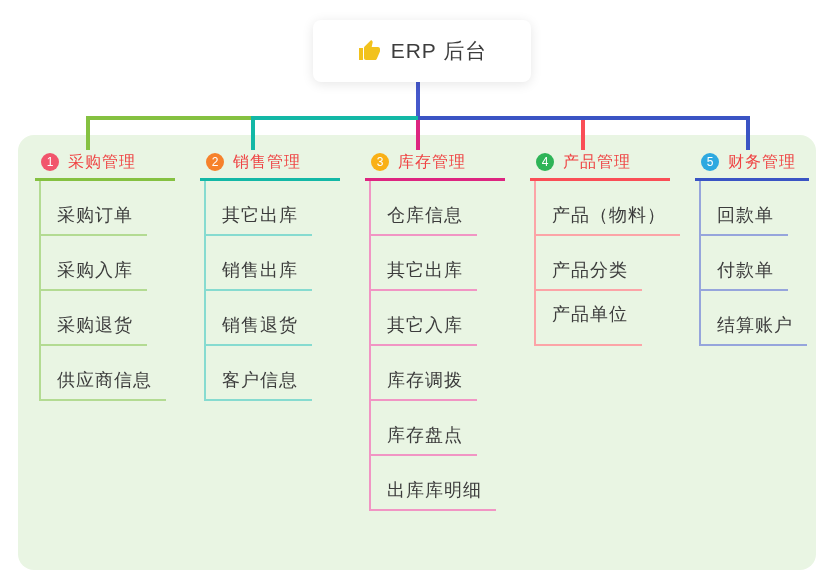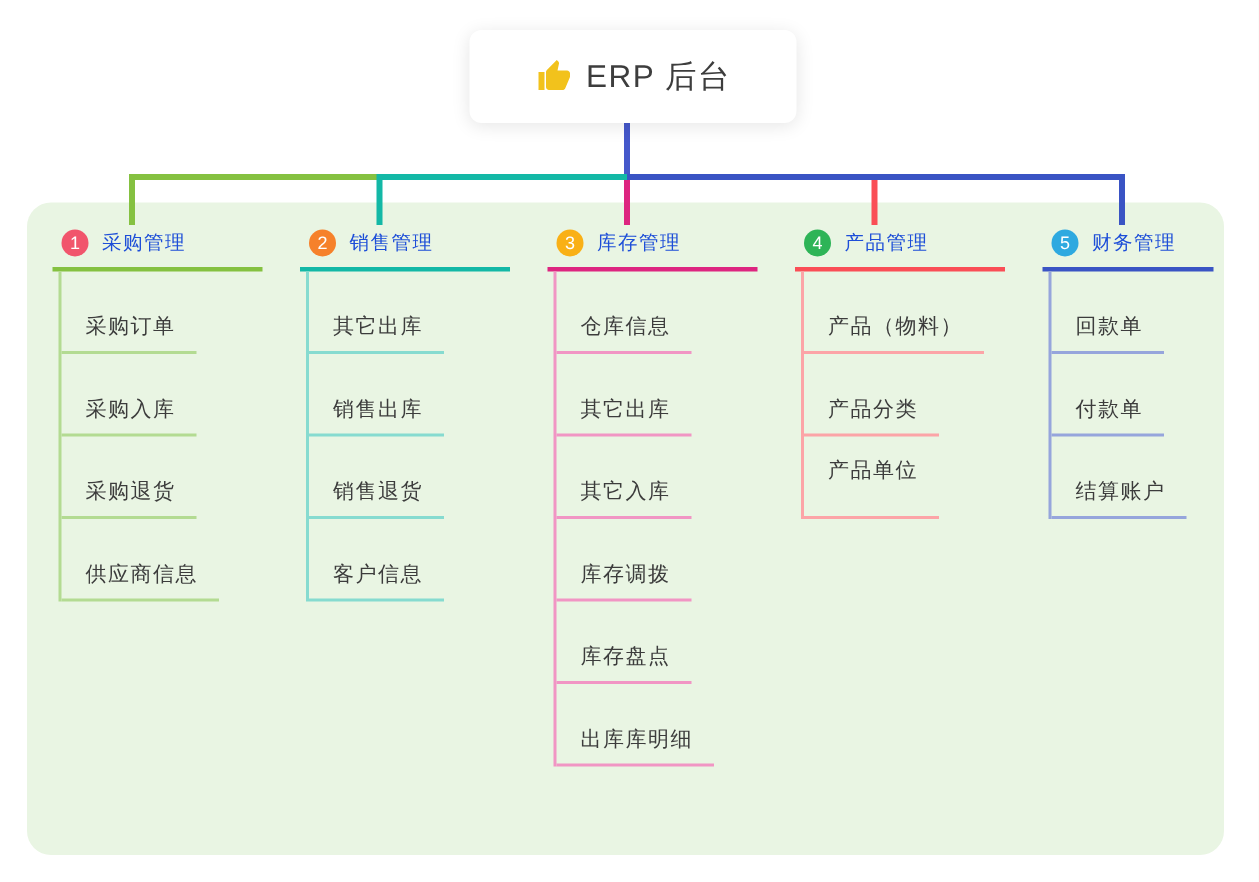--- a/index.html
+++ b/index.html
@@ -8,25 +8,25 @@
   .panel{position:absolute;left:18px;top:135px;width:798px;height:435px;background:#e9f5e3;border-radius:16px;}
   .root-node{position:absolute;left:313px;top:20px;width:218px;height:62px;background:#ffffff;border-radius:8px;
     box-shadow:0 2px 12px rgba(0,0,0,0.10);display:flex;align-items:center;justify-content:center;gap:10px;
     font-size:21px;color:#3d3d3d;letter-spacing:1px;}
   .thumb-icon{display:inline-flex;width:24px;height:24px;}
   .line{position:absolute;}
   .branch-header{position:absolute;height:35px;box-sizing:border-box;display:flex;align-items:center;
     border-bottom:3px solid transparent;padding-left:6px;}
   .badge{display:inline-flex;align-items:center;justify-content:center;width:18px;height:18px;border-radius:50%;
     color:#ffffff;font-size:12px;margin-right:9px;flex:0 0 auto;}
-  .branch-label{font-size:13px;color:#1d4ed8;letter-spacing:1px;white-space:nowrap;}
+  .branch-label{font-size:16px;color:#ef4444;letter-spacing:1px;white-space:nowrap;}
   .children{position:absolute;box-sizing:border-box;border-left:2px solid transparent;}
   .child-row{box-sizing:border-box;height:55px;display:flex;align-items:flex-end;width:max-content;
     padding:0 14px 7px 16px;border-bottom:2px solid transparent;}
-  .child-label{font-size:14px;color:#3c3c3c;letter-spacing:1px;white-space:nowrap;}
+  .child-label{font-size:18px;color:#3c3c3c;letter-spacing:1px;white-space:nowrap;}
 </style>
 </head>
 <body>
 
 <div class="canvas">
   <div class="panel"></div>
 
   <div id="connectors">
       <div class="line" style="left: 416px; top: 82px; width: 4px; height: 34px; background: rgb(69, 88, 203);"></div>
       <div class="line" style="left: 86px; top: 116px; width: 169px; height: 4px; background: rgb(133, 193, 65);"></div>

